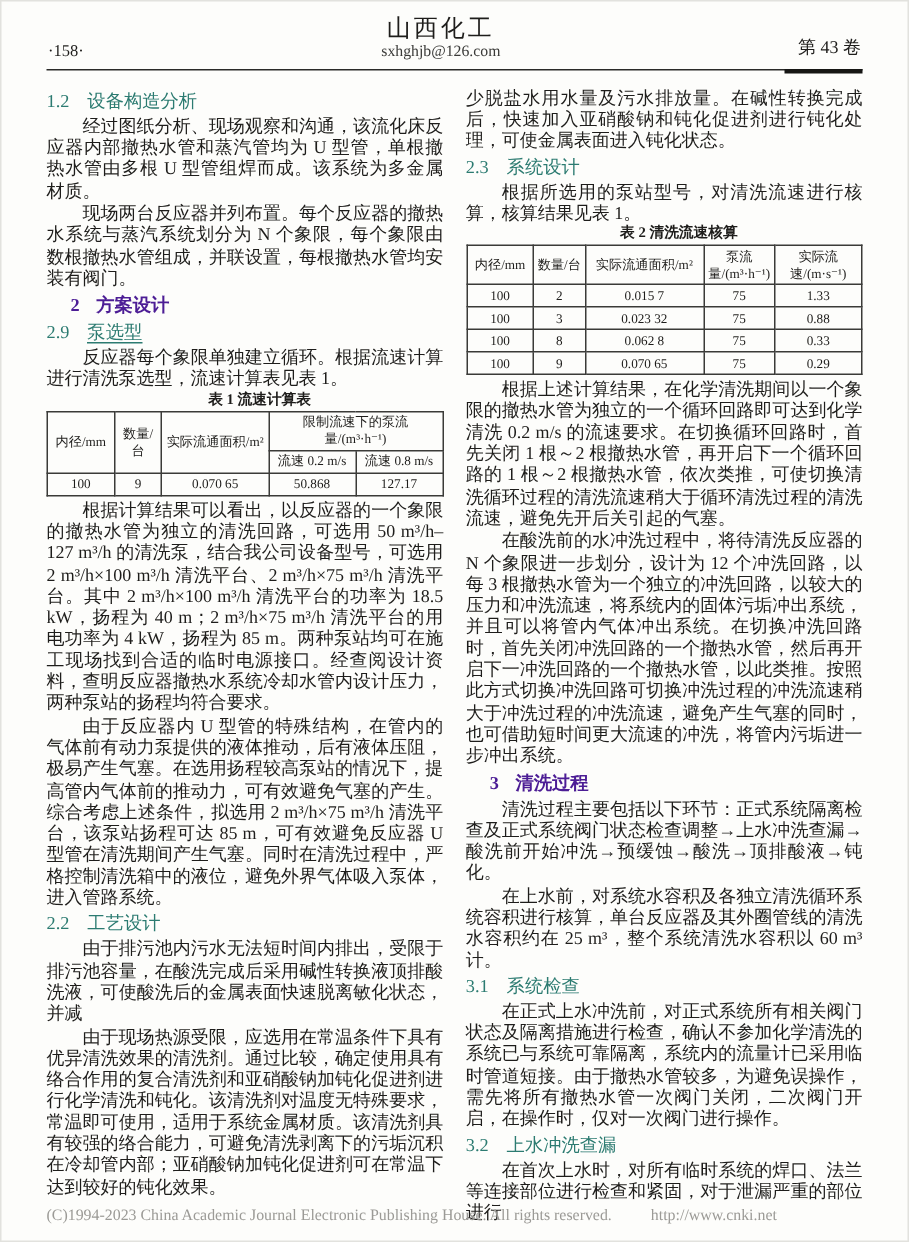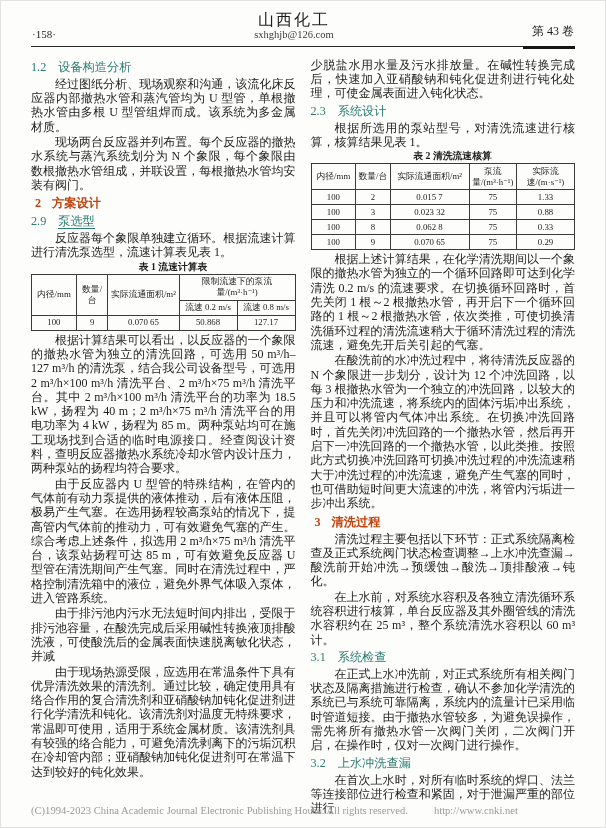--- a/index.html
+++ b/index.html
@@ -20,21 +20,21 @@
   .journal-email { font-size:10.5px; color:#3a3a38; }
   .hdr-right { font-size:12px; padding-bottom:2px; }
   .header-rule { position:relative; margin:2px 31px 0; height:3px; }
   .header-rule .line { position:absolute; left:0; right:0; top:0; height:1.4px; background:var(--rule); }
   .header-rule::after { content:""; position:absolute; right:0; top:0; width:52px; height:3px; background:#161614; }
   
   .columns { display:flex; gap:15px; padding:8px 31px 0; }
   .col { width:50%; font-size:12px; line-height:14.3px; text-align:justify; }
   p.para { text-indent:2em; margin:1px 0; }
   p.para.cont { text-indent:0; }
-  h2.lv1 { font-size:12.2px; font-weight:bold; color:#c2410c; margin:4px 4px 2px; line-height:15px; }
+  h2.lv1 { font-size:12.2px; font-weight:bold; color:#4c1d95; margin:4px 16px 2px; line-height:15px; }
   h2.lv1 .num { margin-right:11px; }
   h3.lv2 { font-size:12.2px; font-weight:normal; color:var(--accent); margin:3px 0 2px; line-height:15px; }
   h3.lv2 .num { margin-right:12px; }
   h3.lv2.u .t { border-bottom:1px solid var(--accent); }
   .cap { text-align:center; text-indent:0; font-weight:bold; font-size:9.8px; margin:3px 0 1px; line-height:12px; }
   table.tbl { width:100%; border-collapse:collapse; font-size:8.8px; line-height:1.25;
               text-align:center; margin:1px 0 2px; }
   table.tbl th, table.tbl td { border:1px solid #3b3b38; padding:1.5px 2px; font-weight:normal;
               vertical-align:middle; }
   table.tbl th { font-weight:normal; }
@@ -87,20 +87,21 @@
           <td>9</td>
           <td>0.070 65</td>
           <td>50.868</td>
           <td>127.17</td>
         </tr>
       </tbody>
         </table>
 
       <p class="para">根据计算结果可以看出，以反应器的一个象限的撤热水管为独立的清洗回路，可选用 50 m³/h–127 m³/h 的清洗泵，结合我公司设备型号，可选用 2 m³/h×100 m³/h 清洗平台、2 m³/h×75 m³/h 清洗平台。其中 2 m³/h×100 m³/h 清洗平台的功率为 18.5 kW，扬程为 40 m；2 m³/h×75 m³/h 清洗平台的用电功率为 4 kW，扬程为 85 m。两种泵站均可在施工现场找到合适的临时电源接口。经查阅设计资料，查明反应器撤热水系统冷却水管内设计压力，两种泵站的扬程均符合要求。</p>
       <p class="para">由于反应器内 U 型管的特殊结构，在管内的气体前有动力泵提供的液体推动，后有液体压阻，极易产生气塞。在选用扬程较高泵站的情况下，提高管内气体前的推动力，可有效避免气塞的产生。综合考虑上述条件，拟选用 2 m³/h×75 m³/h 清洗平台，该泵站扬程可达 85 m，可有效避免反应器 U 型管在清洗期间产生气塞。同时在清洗过程中，严格控制清洗箱中的液位，避免外界气体吸入泵体，进入管路系统。</p>
+      <h3 class="lv2"><span class="num">2.2</span><span class="t">工艺设计</span></h3>
       <p class="para">由于排污池内污水无法短时间内排出，受限于排污池容量，在酸洗完成后采用碱性转换液顶排酸洗液，可使酸洗后的金属表面快速脱离敏化状态，并减</p>
       <p class="para">由于现场热源受限，应选用在常温条件下具有优异清洗效果的清洗剂。通过比较，确定使用具有络合作用的复合清洗剂和亚硝酸钠加钝化促进剂进行化学清洗和钝化。该清洗剂对温度无特殊要求，常温即可使用，适用于系统金属材质。该清洗剂具有较强的络合能力，可避免清洗剥离下的污垢沉积在冷却管内部；亚硝酸钠加钝化促进剂可在常温下达到较好的钝化效果。</p>
     </section>
 
     <section class="col">
       <p class="para cont">少脱盐水用水量及污水排放量。在碱性转换完成后，快速加入亚硝酸钠和钝化促进剂进行钝化处理，可使金属表面进入钝化状态。</p>
       <h3 class="lv2"><span class="num">2.3</span><span class="t">系统设计</span></h3>
       <p class="para">根据所选用的泵站型号，对清洗流速进行核算，核算结果见表 1。</p>
 
       <p class="para cap">表 2  清洗流速核算</p>

